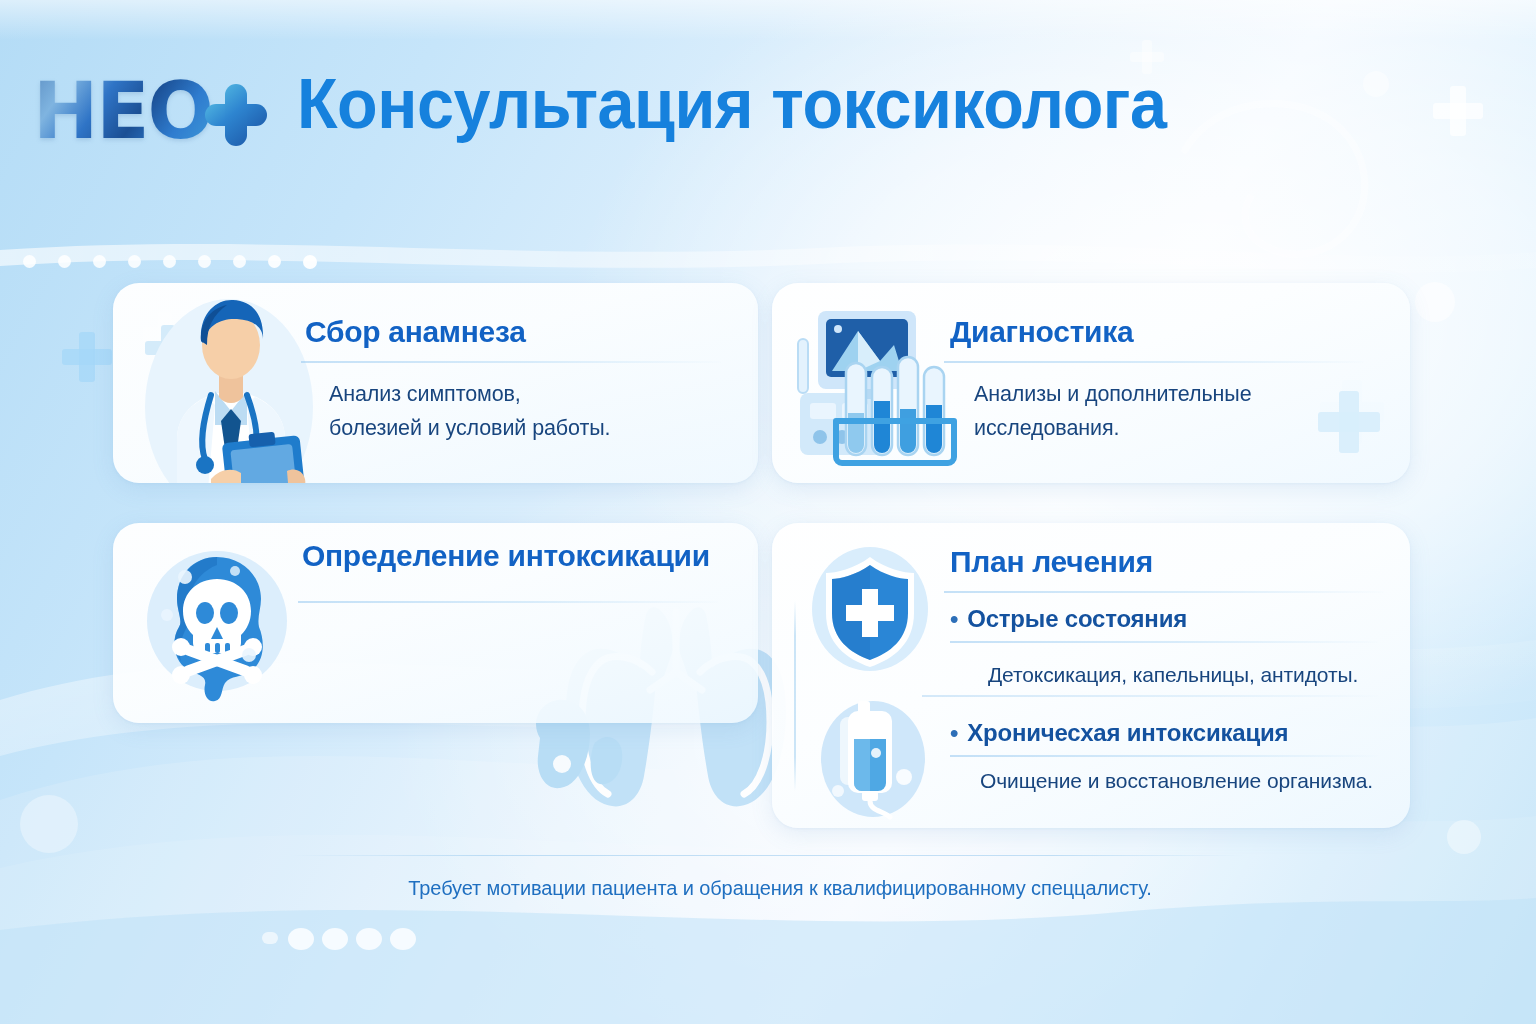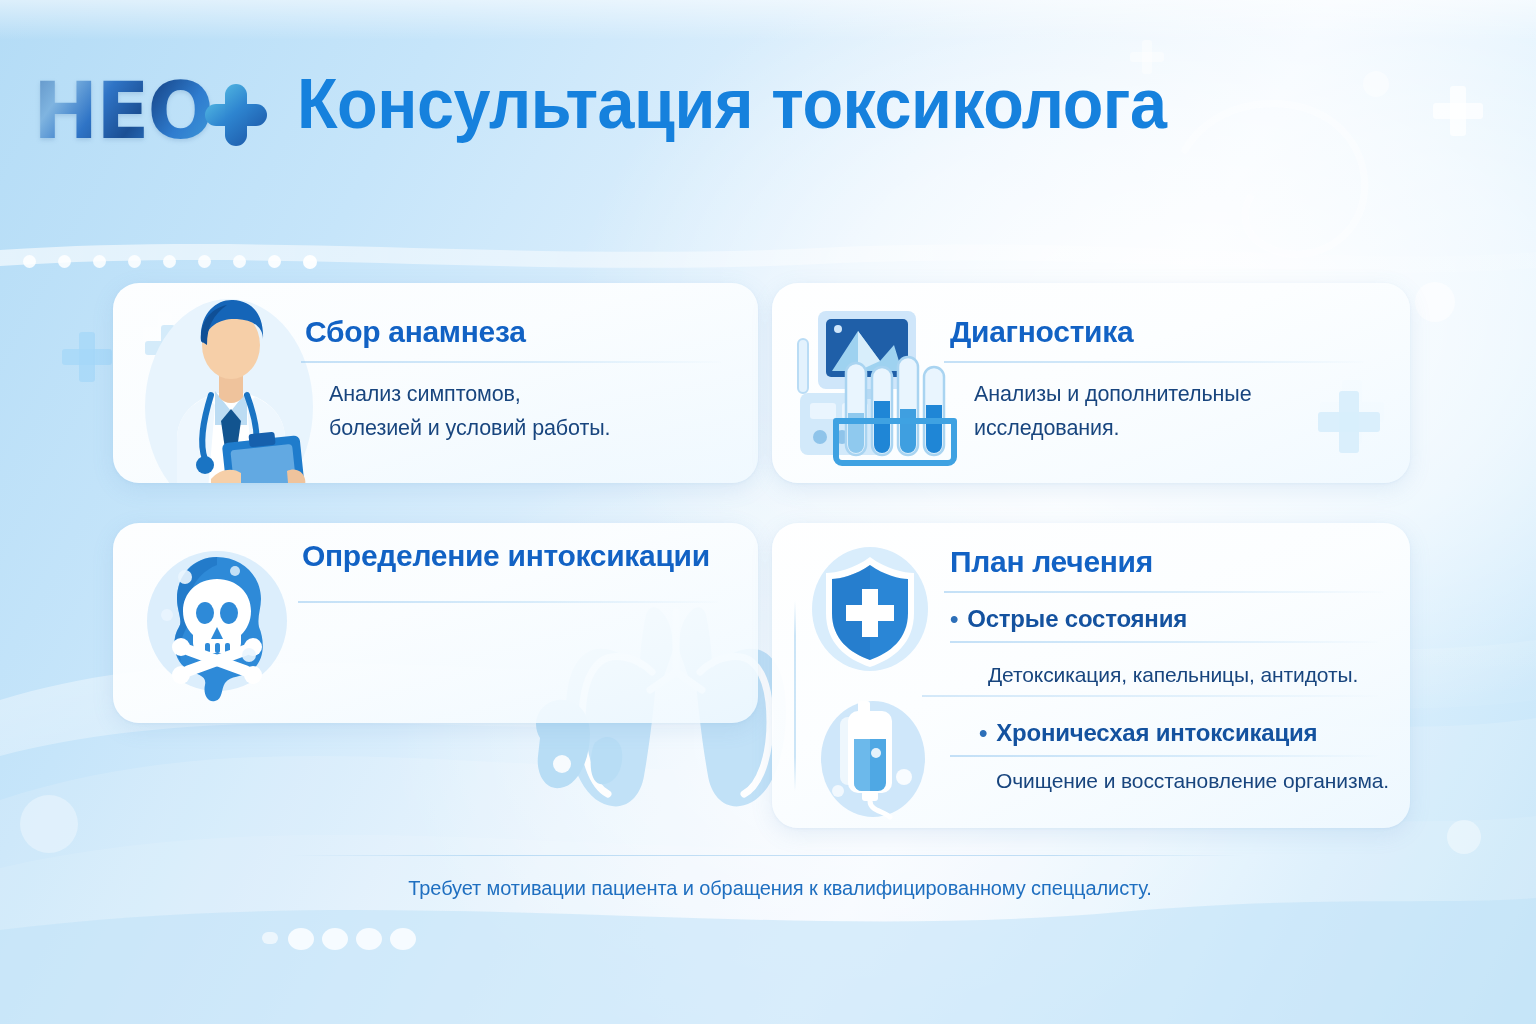--- a/index.html
+++ b/index.html
@@ -124,21 +124,21 @@
     font-size: 24px; font-weight: 700; color: #14529f; white-space: nowrap;
     letter-spacing: -0.2px;
     text-align: center;
   }
   .bullet-title .bul { color: #2d6fb8; margin-right: 9px; }
   .bullet-desc {
     font-size: 21px; color: #18457e; margin-top: 16px; margin-left: 30px;
     letter-spacing: -0.1px; white-space: nowrap;
   }
   #plan-item-acute   { left: 178px; top: 82px; }
-  #plan-item-chronic { left: 178px; top: 196px; margin-left: 29px; }
+  #plan-item-chronic { left: 178px; top: 196px; }
   #card-plan .divider-1 { left: 178px; top: 118px; width: 428px; }
   #card-plan .divider-2 { left: 150px; top: 172px; width: 456px;
      background: linear-gradient(90deg, rgba(150,200,240,0.40) 0%, rgba(185,220,246,0.35) 60%, rgba(225,240,252,0.05) 100%); }
   #card-plan .divider-3 { left: 178px; top: 232px; width: 428px; }
   #card-plan .left-rail {
     position: absolute; left: 22px; top: 78px; width: 2px; height: 190px;
     background: linear-gradient(180deg, rgba(170,212,242,0) 0%, rgba(170,212,242,0.6) 18%, rgba(170,212,242,0.6) 82%, rgba(170,212,242,0) 100%);
   }
 
   
@@ -403,21 +403,21 @@
     </div>
 
     <div class="divider divider-2"></div>
 
     <div class="bullet-row" id="plan-item-chronic">
       <div class="bullet-title">
         <span class="bul">•</span><span>Хроничесхая интоксикация</span>
       </div>
     </div>
     <div class="divider divider-3"></div>
-    <div class="bullet-row" style="left:208px; top:246px;margin-left:16px;">
+    <div class="bullet-row" style="left:208px; top:246px;">
       <div class="bullet-desc" style="margin:0;">Очищение и восстановление организма.</div>
     </div>
   </div>
 
   <div class="footer-rule"></div>
   <div class="footer">Требует мотивации пациента и обращения к квалифицированному спеццалисту.</div>
 
 </div>
 
 </body></html>

